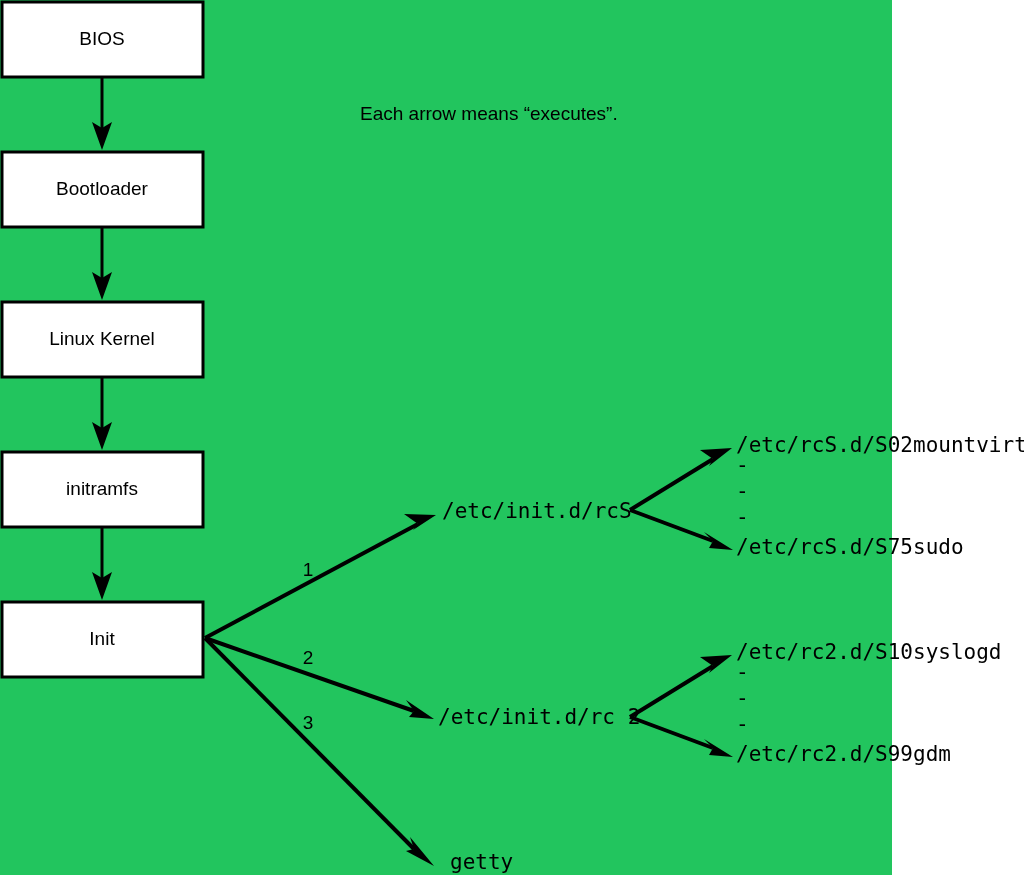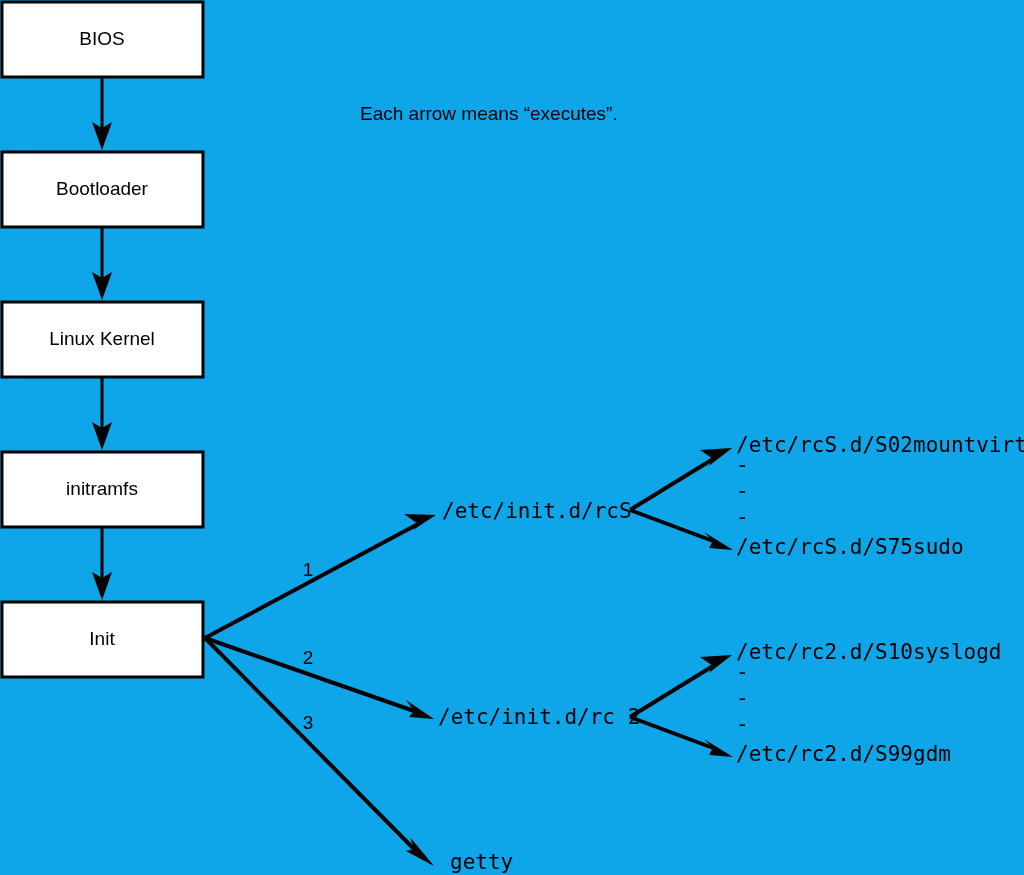--- a/index.html
+++ b/index.html
@@ -8,23 +8,23 @@
     background: #ffffff;
   }
   body {
     width: 1024px;
     height: 875px;
     overflow: hidden;
     font-family: "Liberation Sans", sans-serif;
   }
   #diagram-root {
     position: relative;
-    width: 1024px;
+    width: 892px;
     height: 875px;
-    background: #0ea5e9;
+    background: #22c55e;
   }
   svg#diagram-svg {
     display: block;
     width: 1024px;
     height: 875px;
   }
   .node-box {
     fill: #ffffff;
     stroke: #000000;
     stroke-width: 3;

